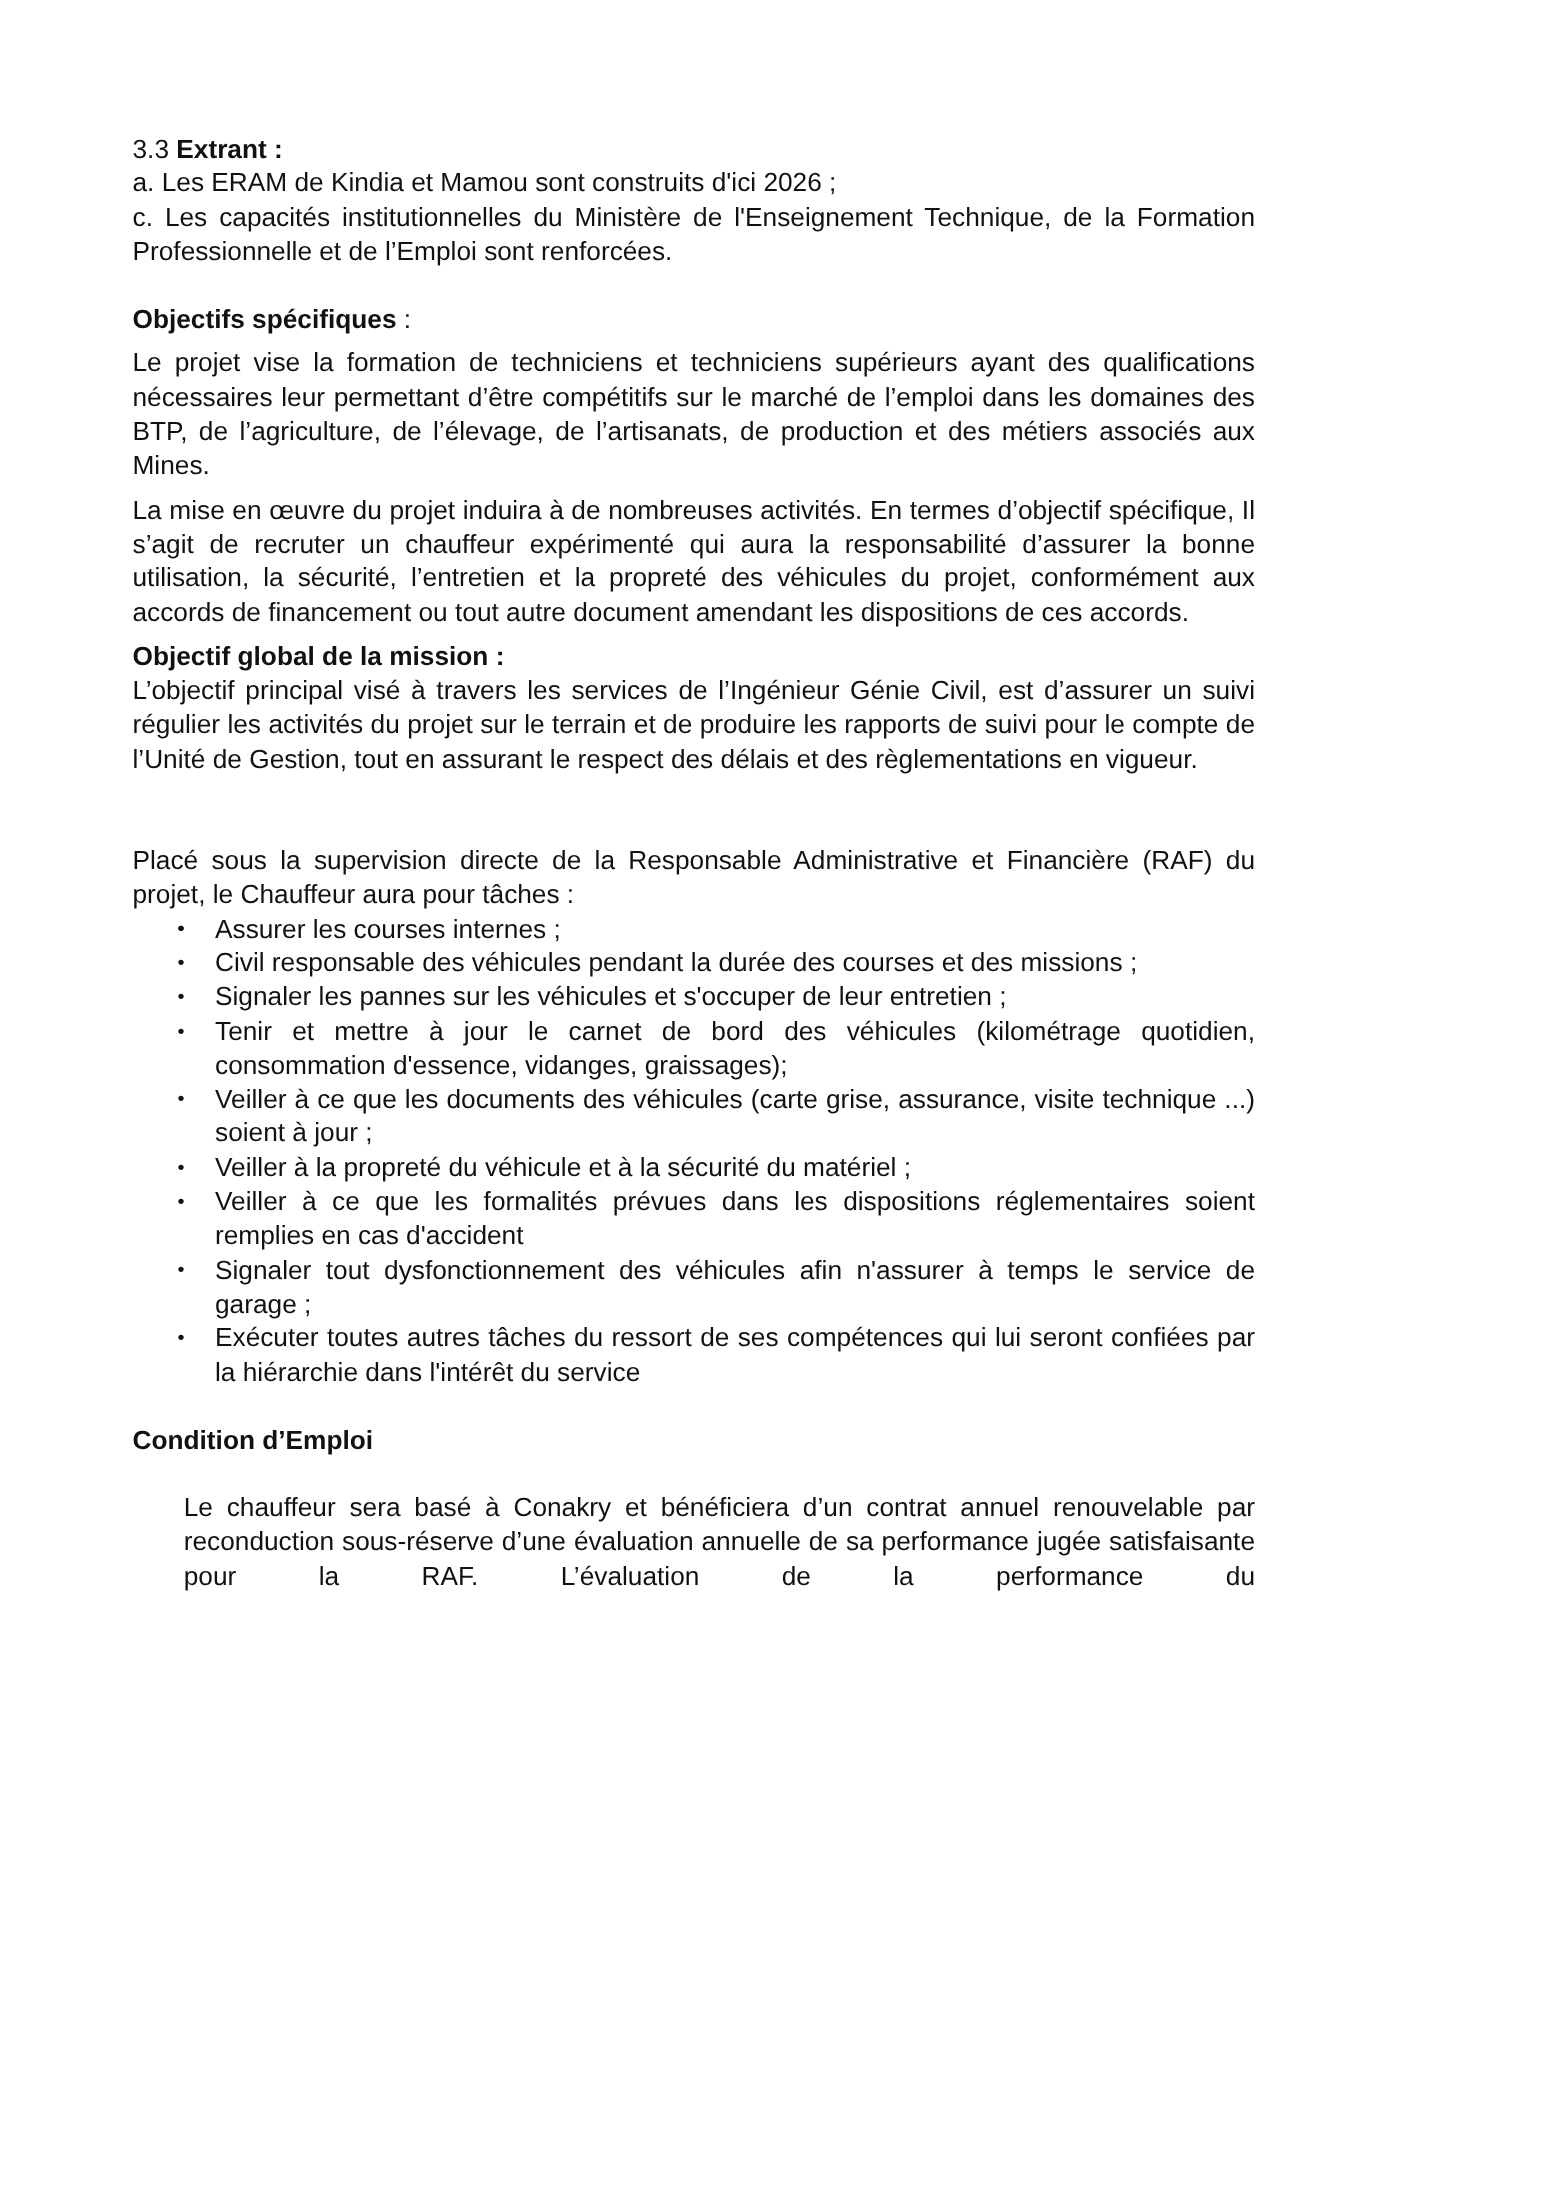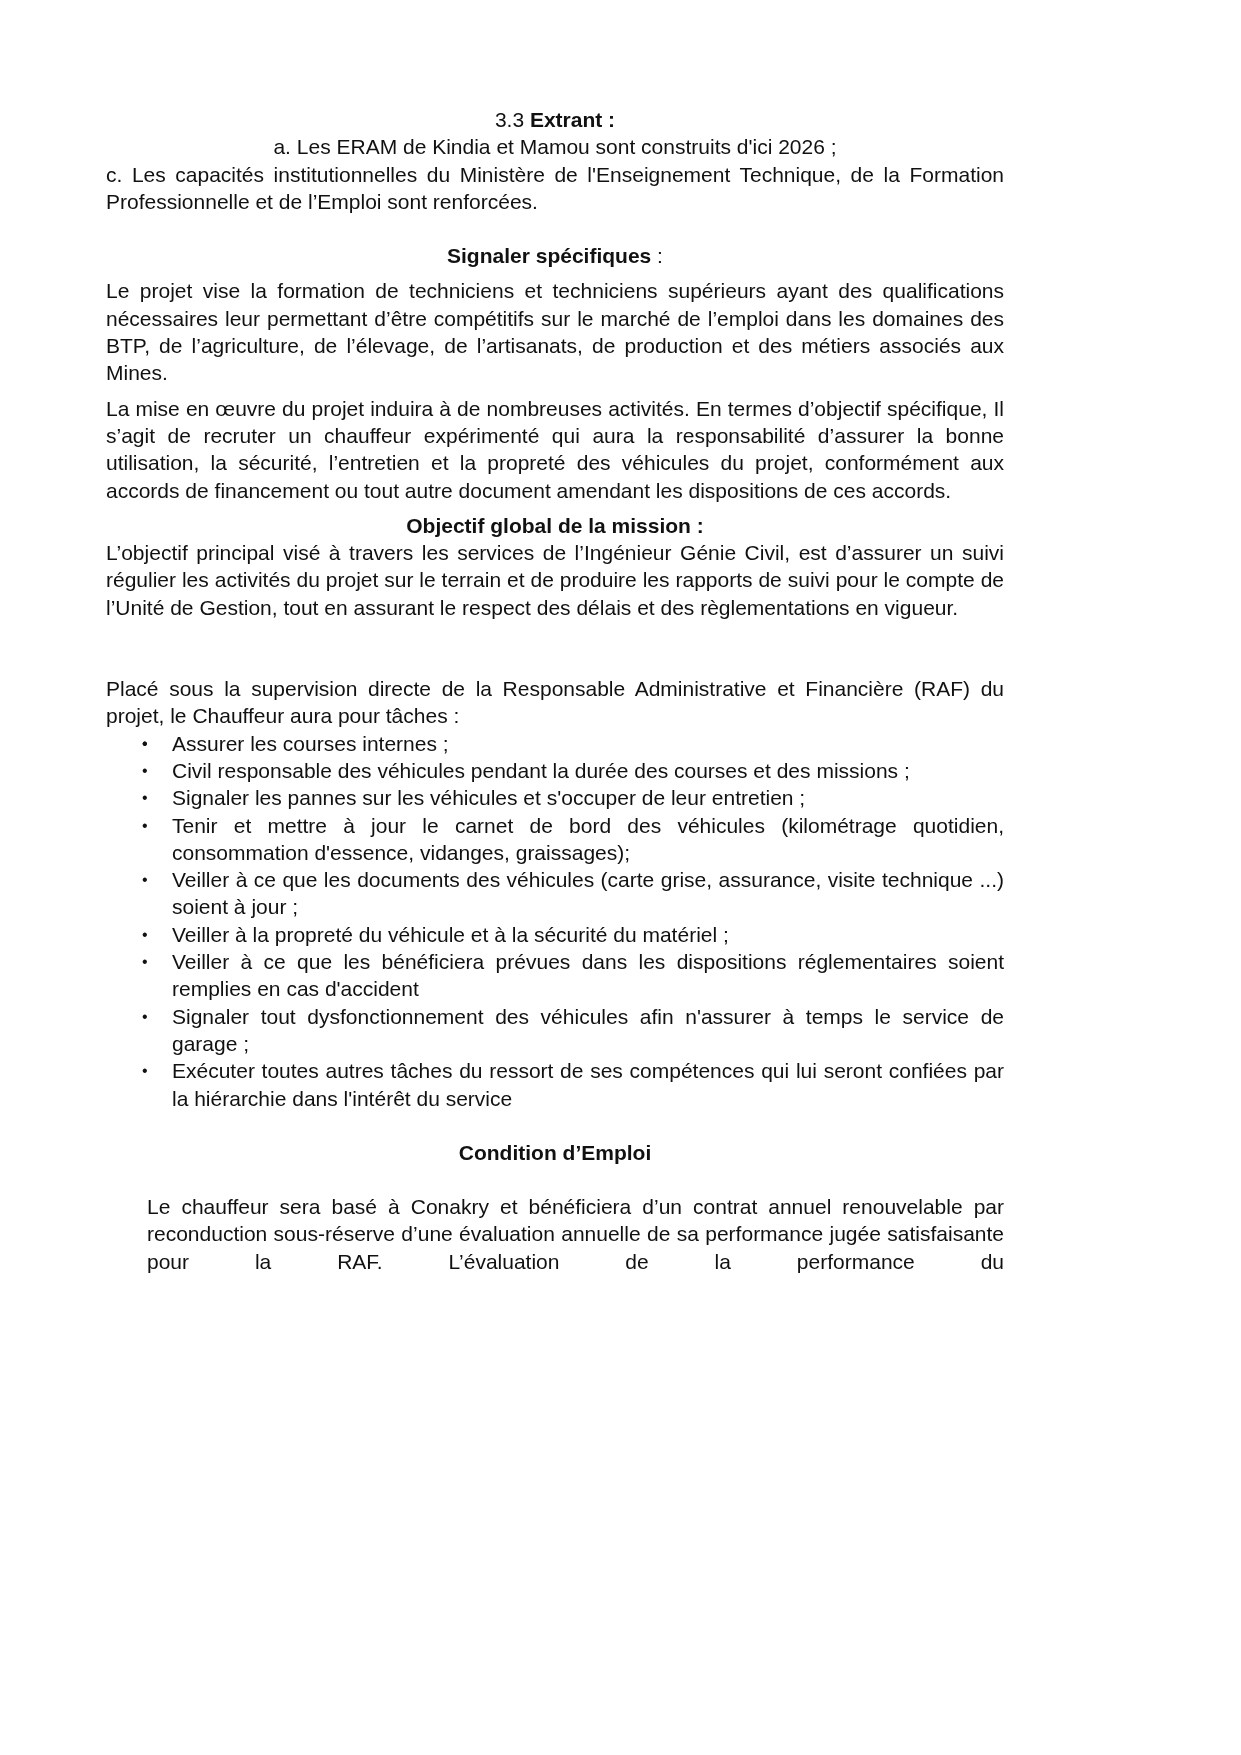--- a/index.html
+++ b/index.html
@@ -29,21 +29,20 @@
     .bold {
       font-weight: bold;
     }
     .underline {
       text-decoration: underline;
     }
     .gap-s { height: 8px; }
     .gap-m { height: 27px; }
     p {
       margin: 0;
-      text-align: center;
     }
     ul.tasks {
       margin: 0;
       padding: 0;
       list-style: none;
     }
     ul.tasks li {
       position: relative;
       padding-left: 66px;
       text-align: justify;
@@ -66,21 +65,21 @@
       <span class="bold">Extrant :</span>
     </p>
     <p>a. Les ERAM de Kindia et Mamou sont construits d'ici 2026 ;</p>
     <p class="just">c. Les capacités institutionnelles du Ministère de l'Enseignement Technique, de la Formation Professionnelle et de l’Emploi sont renforcées.</p>
   </section>
 
   <div class="gap-m"></div>
 
   <section>
     <p>
-      <span class="bold">Signaler spécifiques</span><span> :</span>
+      <span class="bold">Objectifs spécifiques</span><span> :</span>
     </p>
     <div class="gap-s"></div>
     <p class="just">Le projet vise la formation de techniciens et techniciens supérieurs ayant des qualifications nécessaires leur permettant d’être compétitifs sur le marché de l’emploi dans les domaines des BTP, de l’agriculture, de l’élevage, de l’artisanats, de production et des métiers associés aux Mines.</p>
     <div class="gap-s"></div>
     <p class="just">La mise en œuvre du projet induira à de nombreuses activités. En termes d’objectif spécifique, Il s’agit de recruter un chauffeur expérimenté qui aura la responsabilité d’assurer la bonne utilisation, la sécurité, l’entretien et la propreté des véhicules du projet, conformément aux accords de financement ou tout autre document amendant les dispositions de ces accords.</p>
   </section>
 
   <div class="gap-s"></div>
 
   <section>
@@ -94,21 +93,21 @@
     <div class="gap-m"></div>
     <p class="just">Placé sous la supervision directe de la Responsable Administrative et Financière (RAF) du projet, le Chauffeur aura pour tâches :</p>
     <ul class="tasks">
       <li><span class="bullet">•</span></li>
       <li><span class="bullet">•</span><span>Assurer les courses internes ;</span></li>
       <li><span class="bullet">•</span><span>Civil responsable des véhicules pendant la durée des courses et des missions ;</span></li>
       <li><span class="bullet">•</span><span>Signaler les pannes sur les véhicules et s'occuper de leur entretien ;</span></li>
       <li><span class="bullet">•</span><span>Tenir et mettre à jour le carnet de bord des véhicules (kilométrage quotidien, consommation d'essence, vidanges, graissages);</span></li>
       <li><span class="bullet">•</span><span>Veiller à ce que les documents des véhicules (carte grise, assurance, visite technique ...) soient à jour ;</span></li>
       <li><span class="bullet">•</span><span>Veiller à la propreté du véhicule et à la sécurité du matériel ;</span></li>
-      <li><span class="bullet">•</span><span>Veiller à ce que les bénéficiera prévues dans les dispositions réglementaires soient remplies en cas d'accident</span></li>
+      <li><span class="bullet">•</span><span>Veiller à ce que les formalités prévues dans les dispositions réglementaires soient remplies en cas d'accident</span></li>
       <li><span class="bullet">•</span><span>Signaler tout dysfonctionnement des véhicules afin n'assurer à temps le service de garage ;</span></li>
       <li><span class="bullet">•</span><span>Exécuter toutes autres tâches du ressort de ses compétences qui lui seront confiées par la hiérarchie dans l'intérêt du service</span></li>
     </ul>
   </section>
 
   <div class="gap-m"></div>
 
   <section>
     <p class="bold">Condition d’Emploi</p>
     <div class="gap-m"></div>

